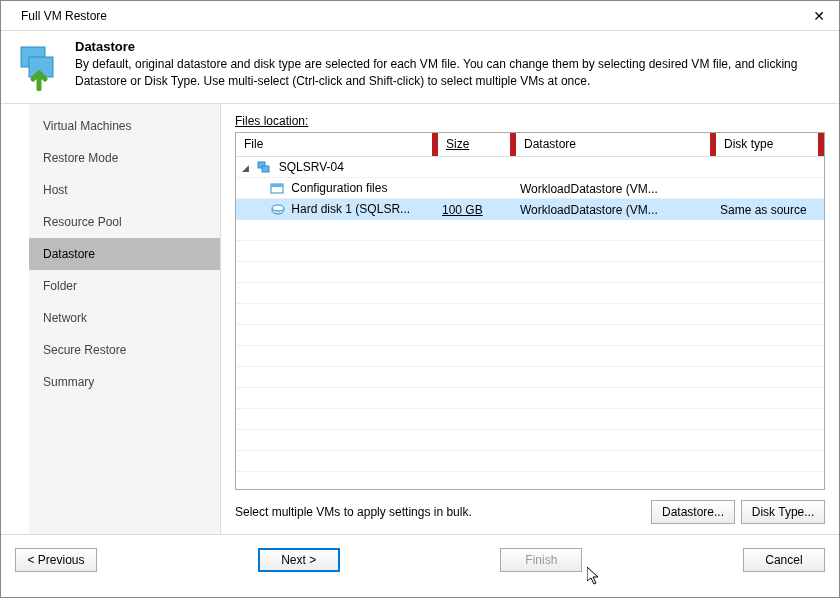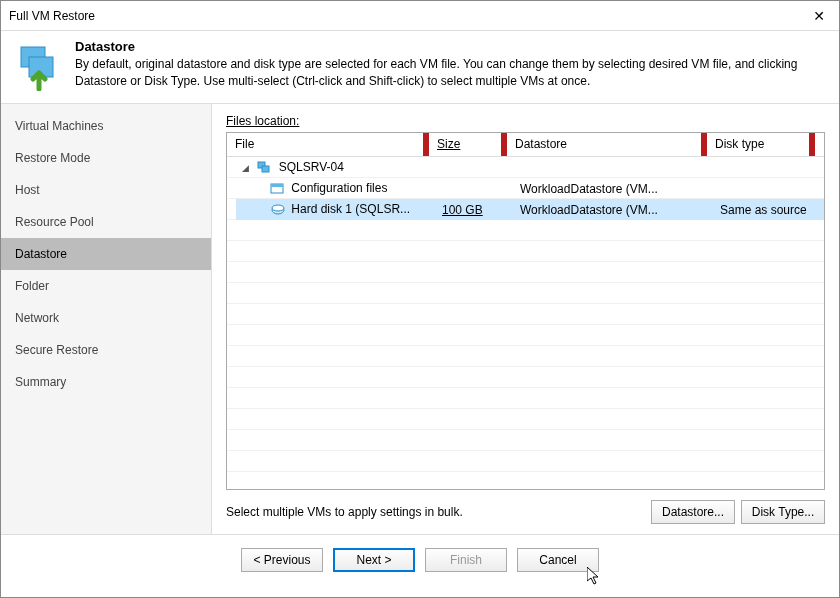--- a/index.html
+++ b/index.html
@@ -15,21 +15,21 @@
       width: 840px;
       height: 598px;
       overflow: hidden;
       border: 1px solid #888;
     }
     .titlebar {
       height: 30px;
       display: flex;
       align-items: center;
       justify-content: space-between;
-      padding: 0 0 0 8px;
+      padding: 0 0 0 20px;
       border-bottom: 1px solid #ddd;
       background: #fff;
     }
     .titlebar-close {
       width: 40px;
       height: 30px;
       display: flex;
       align-items: center;
       justify-content: center;
       font-size: 14px;
@@ -61,20 +61,21 @@
     }
     .content {
       display: flex;
       height: calc(100% - 30px - 86px - 50px);
     }
     .sidebar {
       width: 224px;
       border-right: 1px solid #ddd;
       background: #f5f5f5;
       padding: 6px 0;
+      margin-left: 28px;
     }
     .sidebar-item {
       padding: 9px 14px;
       cursor: pointer;
       font-size: 12px;
       color: #444;
       background: #f5f5f5;
     }
     .sidebar-item.selected {
       background: #bcbcbc;
@@ -119,21 +120,20 @@
         #f0f0f0 20px,
         #f0f0f0 21px
       );
       height: calc(100% - 24px);
     }
     .table-row {
       display: flex;
       height: 21px;
       align-items: center;
       font-size: 12px;
-      margin-left: 9px;
     }
     .table-row.selected {
       background: #cce8ff;
     }
     .table-cell {
       padding: 0 4px;
       overflow: hidden;
       white-space: nowrap;
       text-overflow: ellipsis;
     }
@@ -179,21 +179,21 @@
       background: linear-gradient(#fefefe, #ececec);
       cursor: pointer;
       min-width: 84px;
       text-align: center;
       height: 24px;
     }
     .footer {
       height: 50px;
       border-top: 1px solid #ddd;
       display: flex;
-      justify-content: center;
+      justify-content: space-between;
       align-items: center;
       padding: 0 14px;
       gap: 10px;
     }
     .footer-btn {
       padding: 4px 8px;
       font-size: 12px;
       border: 1px solid #aaa;
       background: linear-gradient(#fefefe, #ececec);
       cursor: pointer;

